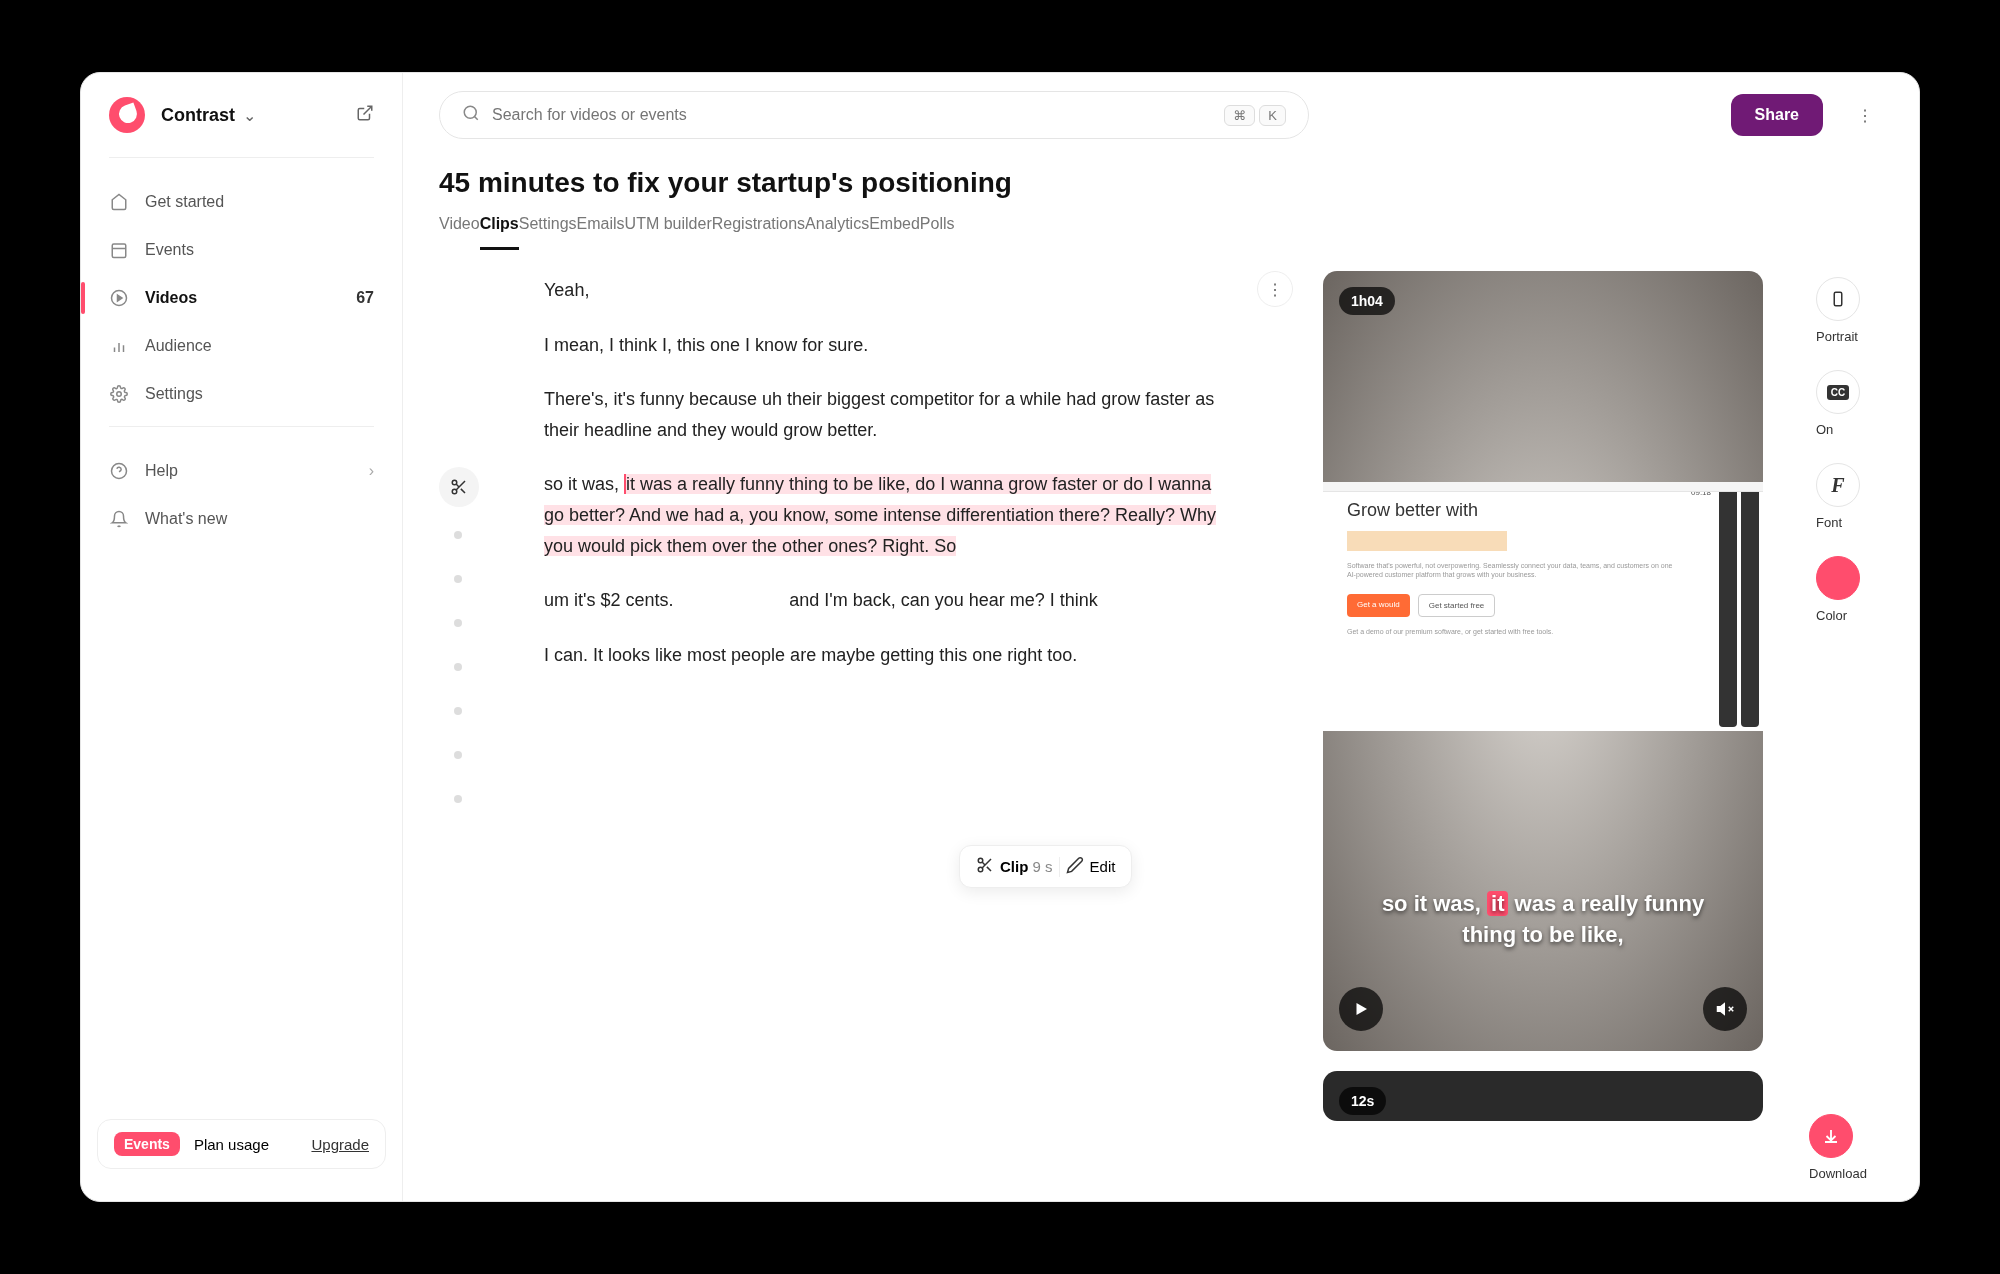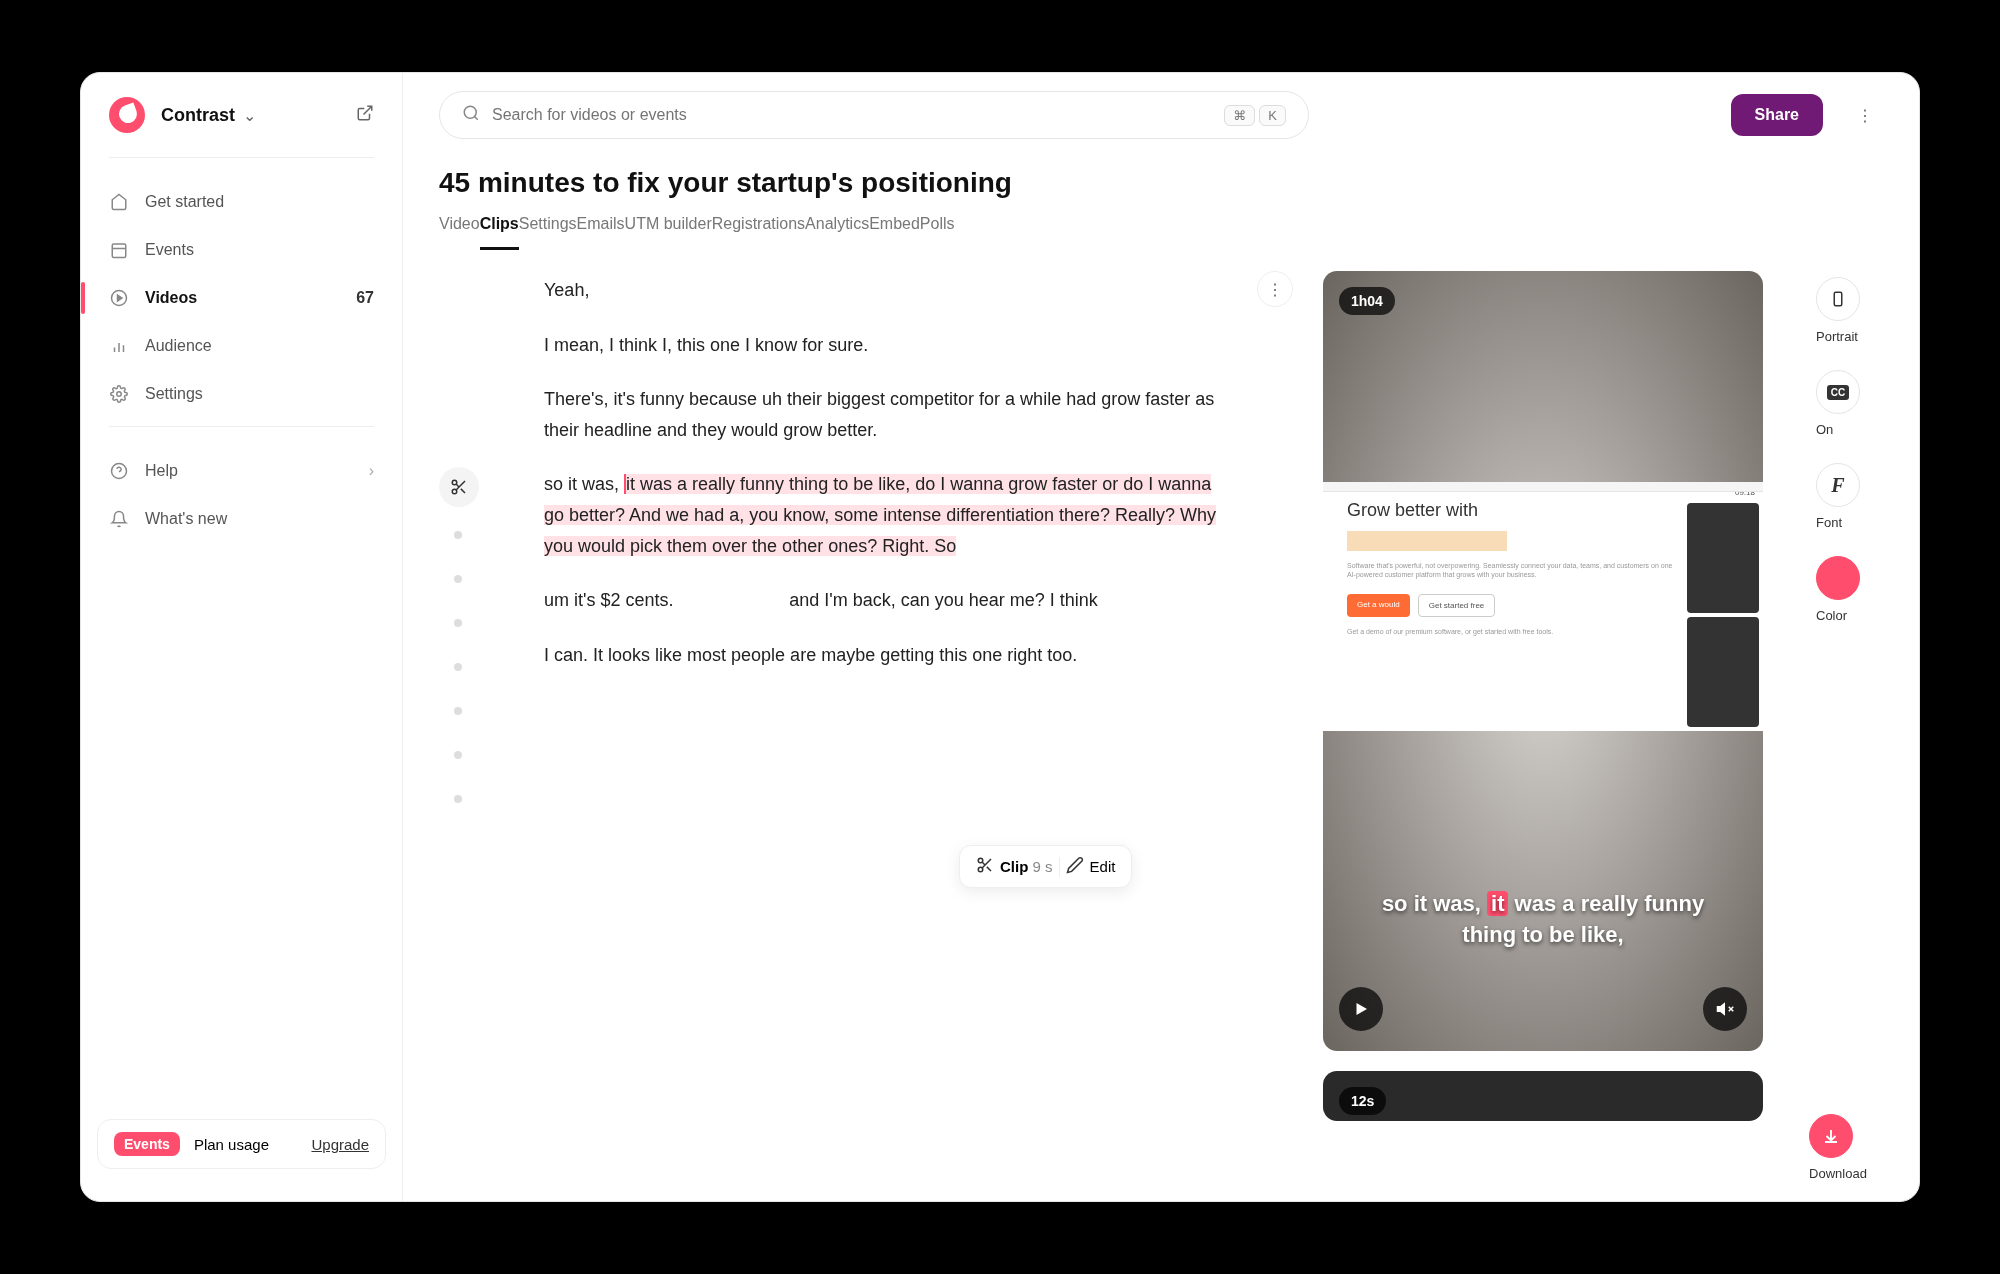--- a/index.html
+++ b/index.html
@@ -58,21 +58,21 @@
 .clip-caption { position: absolute; bottom: 100px; left: 0; right: 0; text-align: center; color: #fff; font-size: 22px; font-weight: 700; text-shadow: 0 2px 4px rgba(0,0,0,0.6); padding: 0 30px; line-height: 1.4; }
 .clip-caption .hot { background: #ff4d6d; padding: 0 4px; border-radius: 4px; }
 .clip-inset { position: absolute; top: 27%; left: 0; right: 0; height: 32%; background: #fff; display: flex; font-size: 7px; }
 .inset-left { flex: 1; padding: 18px 8px 8px 24px; display: flex; flex-direction: column; gap: 10px; }
 .inset-head { font-family: Liberation Sans, sans-serif; font-size: 18px; color: #333; }
 .inset-bar { background: #f8dcb8; height: 20px; width: 160px; }
 .inset-txt { color: #999; font-size: 7px; line-height: 1.4; }
 .inset-btns { display: flex; gap: 8px; margin-top: 4px; }
 .inset-btn1 { background: #ff6b35; color: #fff; padding: 6px 10px; border-radius: 4px; font-size: 8px; }
 .inset-btn2 { border: 1px solid #ccc; padding: 6px 10px; border-radius: 4px; font-size: 8px; color: #555; }
-.inset-right { width: 80px; display: flex; flex-direction: column; gap: 4px; padding: 4px; }
+.inset-right { width: 80px; display: flex; flex-direction: row; gap: 4px; padding: 4px; }
 .inset-face { flex: 1; background: #333; border-radius: 4px; }
 .inset-topbar { position: absolute; top: 27%; left: 0; right: 0; height: 10px; background: #f5f5f5; border-bottom: 1px solid #e5e5e5; z-index: 2; }
 .clip2 { height: 50px; border-radius: 14px; background: #2a2a2a; position: relative; flex-shrink: 0; }
 .right-rail { width: 90px; display: flex; flex-direction: column; align-items: center; gap: 26px; padding: 6px 0 20px; }
 .rail-item { display: flex; flex-direction: column; gap: 8px; cursor: pointer; }
 .rail-circle { width: 44px; height: 44px; border: 1px solid #e5e5e5; border-radius: 50%; display: flex; align-items: center; justify-content: center; font-size: 16px; color: #333; background: #fff; }
 .rail-circle.color { background: #ff4d6d; border-color: #ff4d6d; }
 .rail-circle.dl { background: #ff4d6d; border-color: #ff4d6d; color: #fff; }
 .rail-label { font-size: 13px; color: #333; }
 .rail-spacer { flex: 1; }

